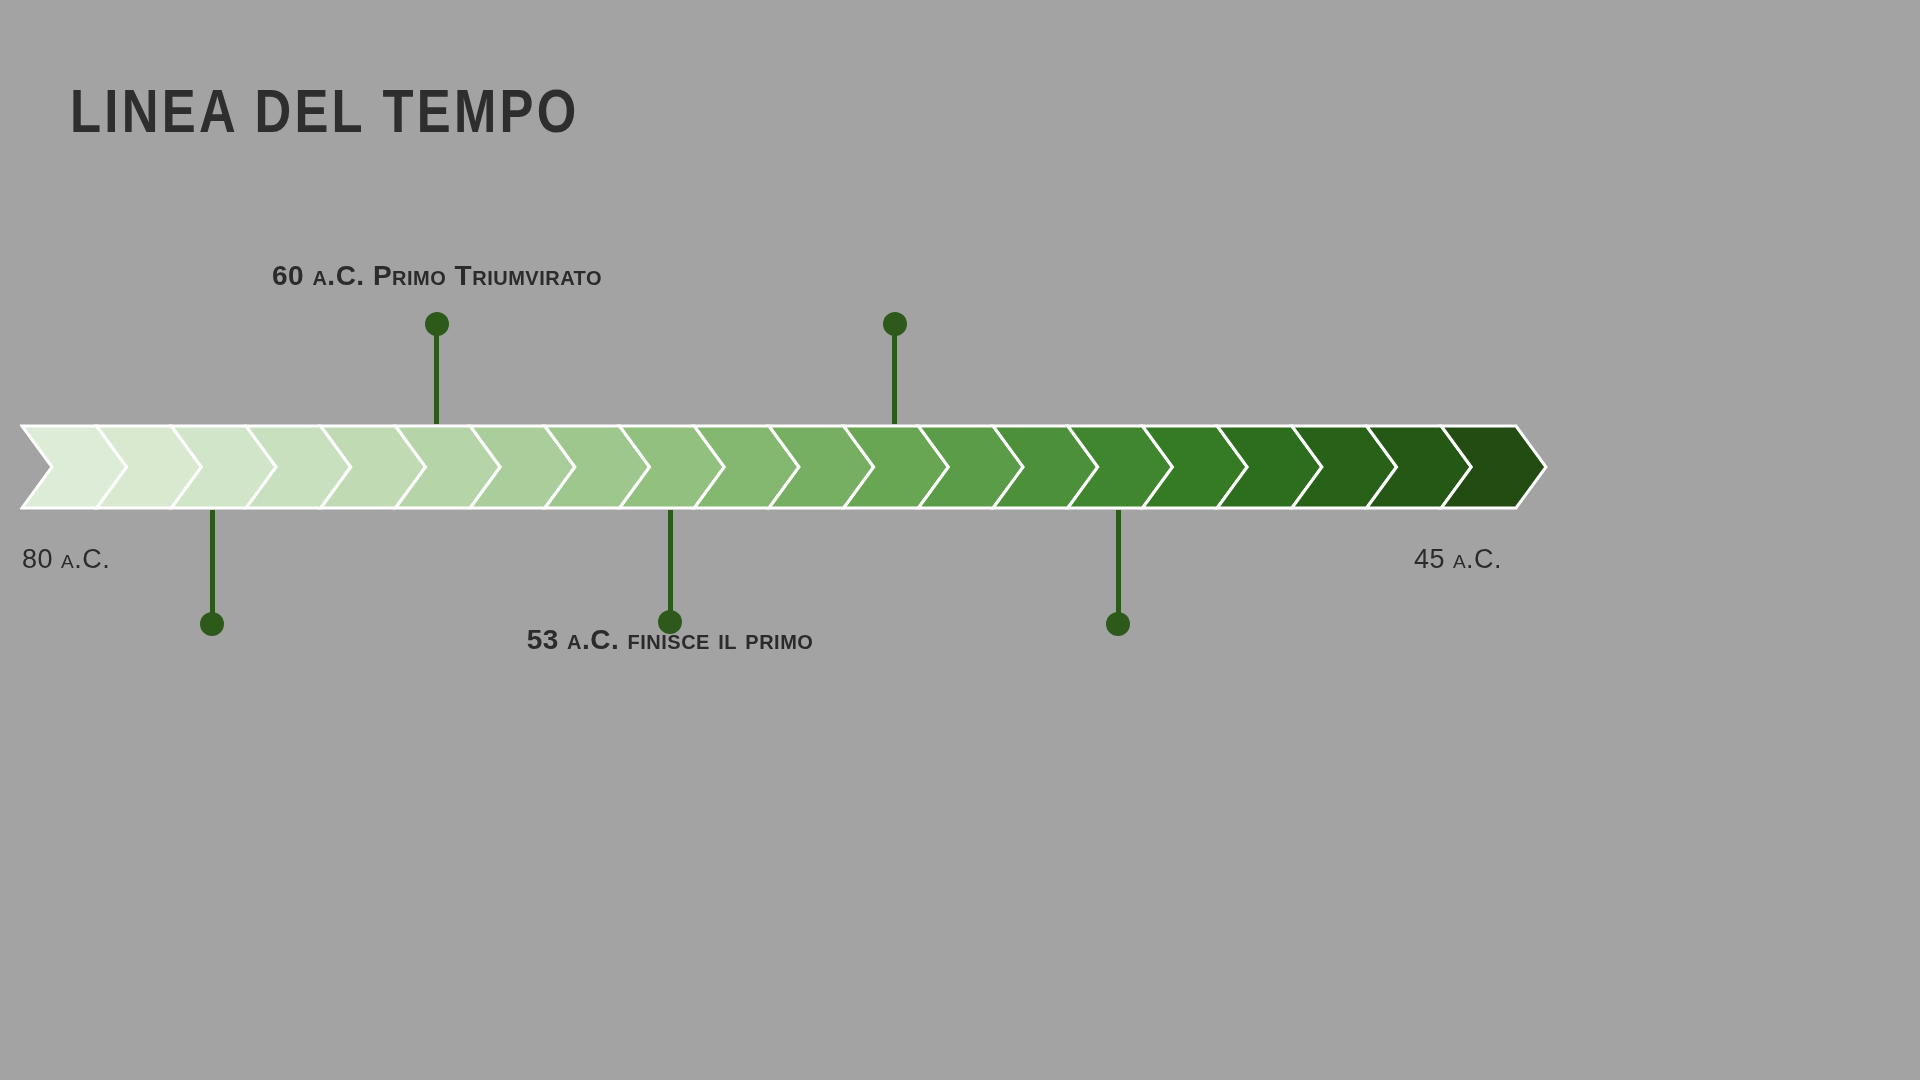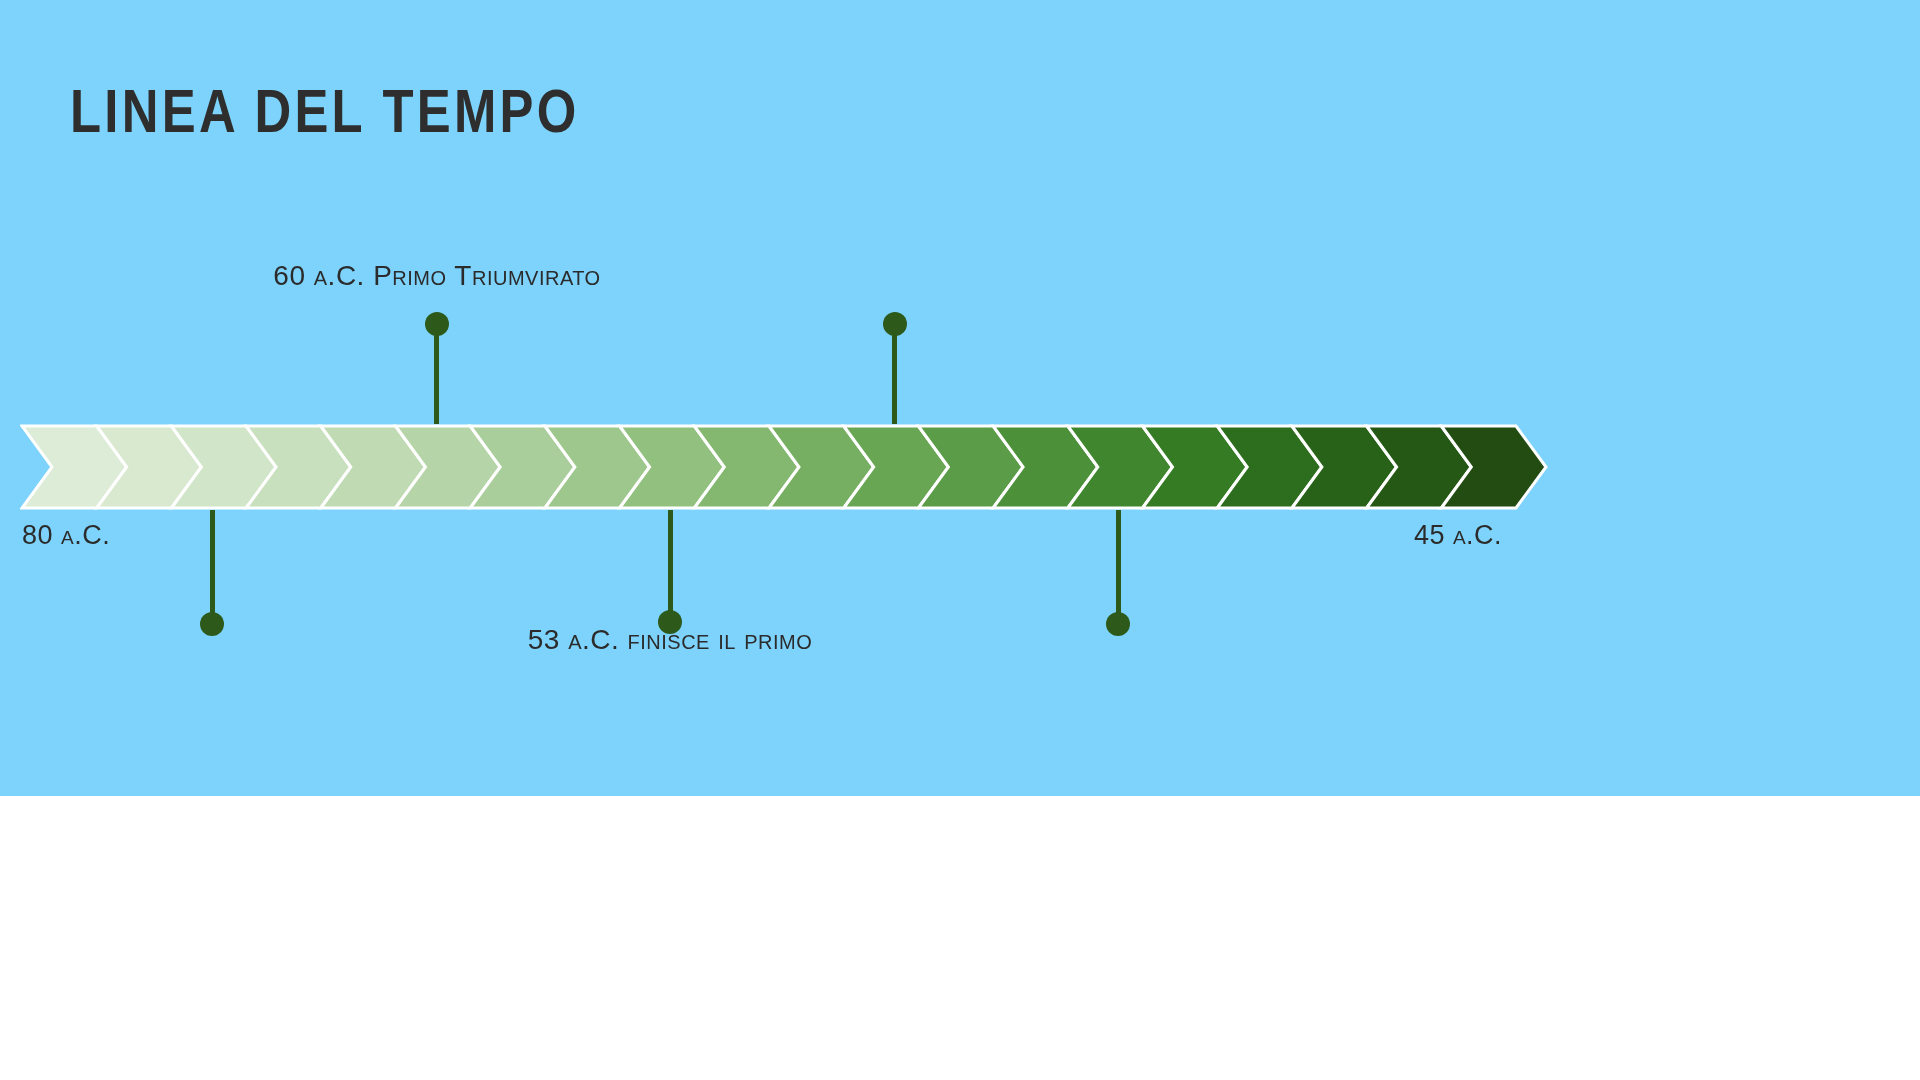--- a/index.html
+++ b/index.html
@@ -4,22 +4,22 @@
 <style>
   * { margin: 0; padding: 0; box-sizing: border-box; }
   html, body {
     width: 1920px; height: 1080px;
     background: #ffffff;
     font-family: "Liberation Sans", sans-serif;
     overflow: hidden;
   }
   #stage {
     position: relative;
-    width: 1920px; height: 796px;
-    background: #7dd3fc;
+    width: 1920px; height: 1080px;
+    background: #a3a3a3;
   }
   .page-title {
     position: absolute;
     left: 70px; top: 72px;
     font-size: 62px;
     line-height: 78px;
     font-weight: 600;
     letter-spacing: 4px;
     color: #2e2e2e;
     transform: scaleX(0.82);
@@ -45,22 +45,22 @@
     background: var(--marker-color, #2d5a1b);
   }
 
   .event-label, .axis-label {
     position: absolute;
     font-variant: small-caps;
     font-variant-caps: small-caps;
     color: #2b2b2b;
     letter-spacing: 0.5px;
   }
-  .event-label { font-size: 28px; text-align: center; line-height: 40px; }
-  .axis-label  { font-size: 27px; }
+  .event-label { font-size: 28px; text-align: center; line-height: 40px; font-weight: bold; }
+  .axis-label  { font-size: 27px; margin-top: 24px; }
 
   #label-60 { left: 237px; top: 256px; width: 400px; white-space: nowrap; }
   #label-70 { left: 12px;  top: 656px; width: 400px; }
   #label-53 { left: 470px; top: 620px; width: 400px; }
 
   #label-start { left: 22px;   top: 520px; }
   #label-end   { left: 1398px; top: 520px; width: 120px; text-align: center; }
 </style>
 </head>
 <body>

